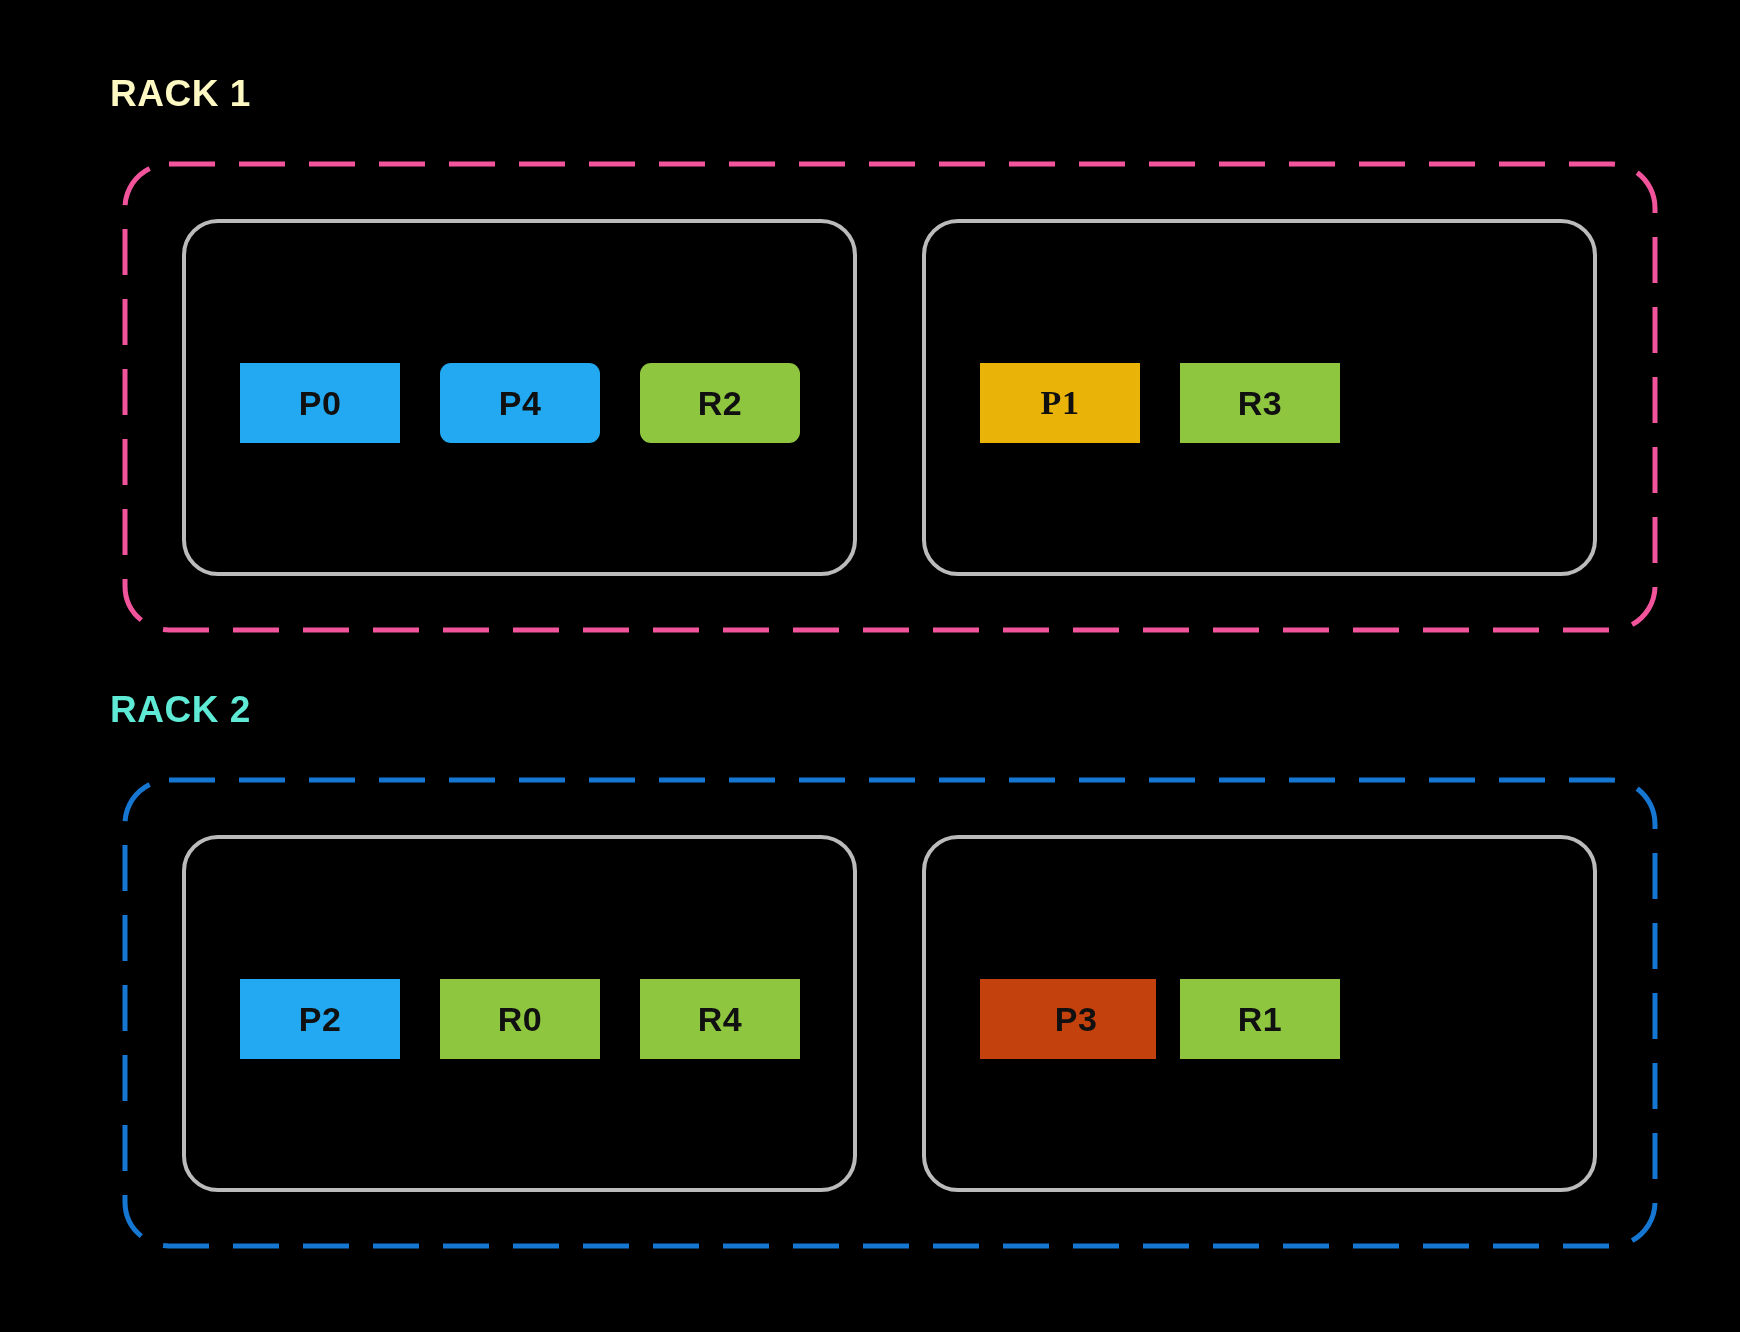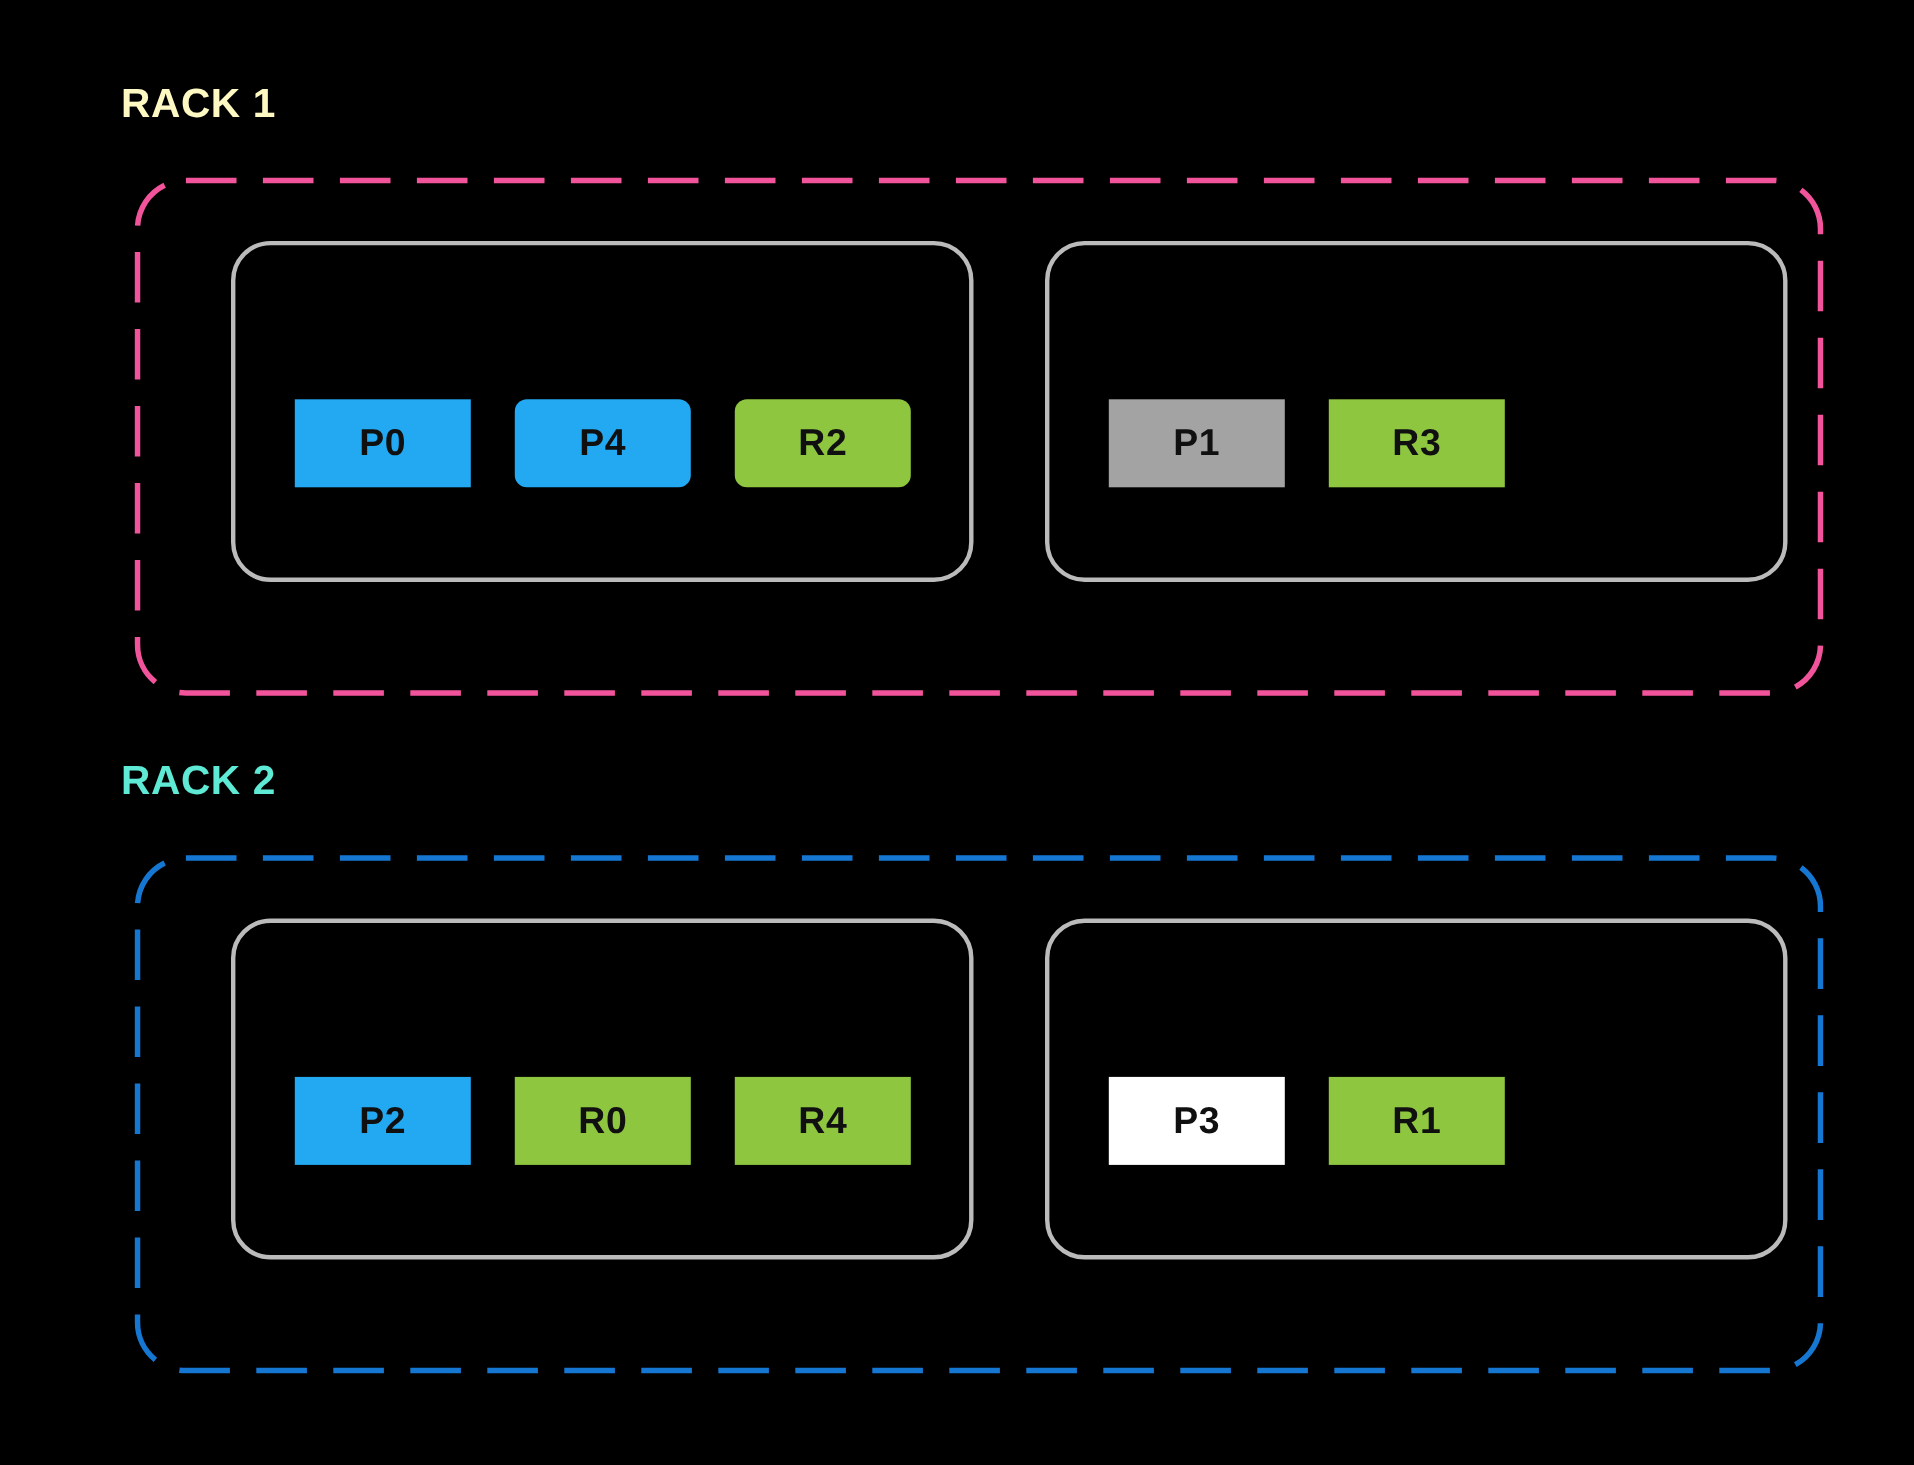--- a/index.html
+++ b/index.html
@@ -35,25 +35,24 @@
     left: 0;
     top: 0;
     width: 1536px;
     height: 472px;
     display: block;
   }
   .host {
     position: absolute;
     top: 58px;
     width: 675px;
-    height: 310px;
+    height: 357px;
     border: 4px solid #BBBBBB;
     border-radius: 36px;
     box-sizing: border-box;
-    margin-left: 28px;
   }
   .host.host-left  { left: 60px;  }
   .host.host-right { left: 800px; }
   .chip {
     position: absolute;
     top: 140px;
     width: 160px;
     height: 80px;
     display: flex;
     align-items: center;
@@ -92,21 +91,21 @@
       </div>
       <div class="chip slot-1" style="background: rgb(34, 169, 241); border-radius: 11px;">
         <span class="chip-text">P4</span>
       </div>
       <div class="chip slot-2" style="background: rgb(143, 198, 64); border-radius: 11px;">
         <span class="chip-text">R2</span>
       </div>
     </div>
 
     <div class="host host-right">
-      <div class="chip slot-0" style="background: #a3a3a3;">
+      <div class="chip slot-0" style="background: #eab308; font-family: Liberation Serif, serif;">
         <span class="chip-text">P1</span>
       </div>
       <div class="chip slot-1" style="background: rgb(143, 198, 64);">
         <span class="chip-text">R3</span>
       </div>
     </div>
   </div>
 
   <div class="rack-label rack-2-label" style="color: #5eead4;">RACK 2</div>
 
@@ -121,21 +120,21 @@
       </div>
       <div class="chip slot-1" style="background: rgb(143, 198, 64);">
         <span class="chip-text">R0</span>
       </div>
       <div class="chip slot-2" style="background: rgb(143, 198, 64);">
         <span class="chip-text">R4</span>
       </div>
     </div>
 
     <div class="host host-right">
-      <div class="chip slot-0" style="background: #ffffff;">
+      <div class="chip slot-0" style="background: #c2410c; padding-left: 16px;">
         <span class="chip-text">P3</span>
       </div>
       <div class="chip slot-1" style="background: rgb(143, 198, 64); justify-content: center;">
         <span class="chip-text">R1</span>
       </div>
     </div>
   </div>
 
 </div>
 

